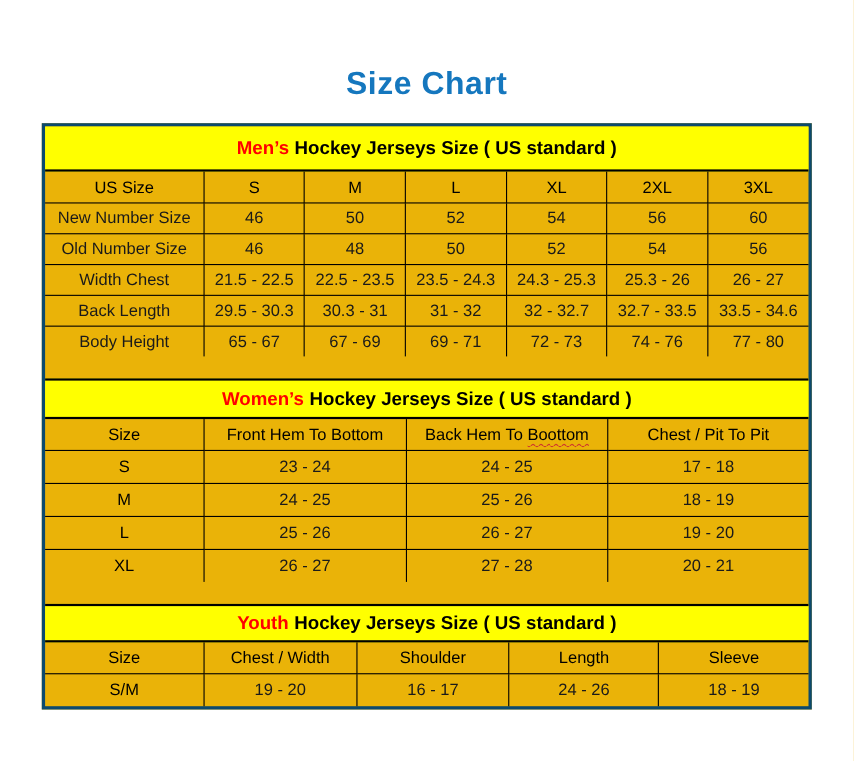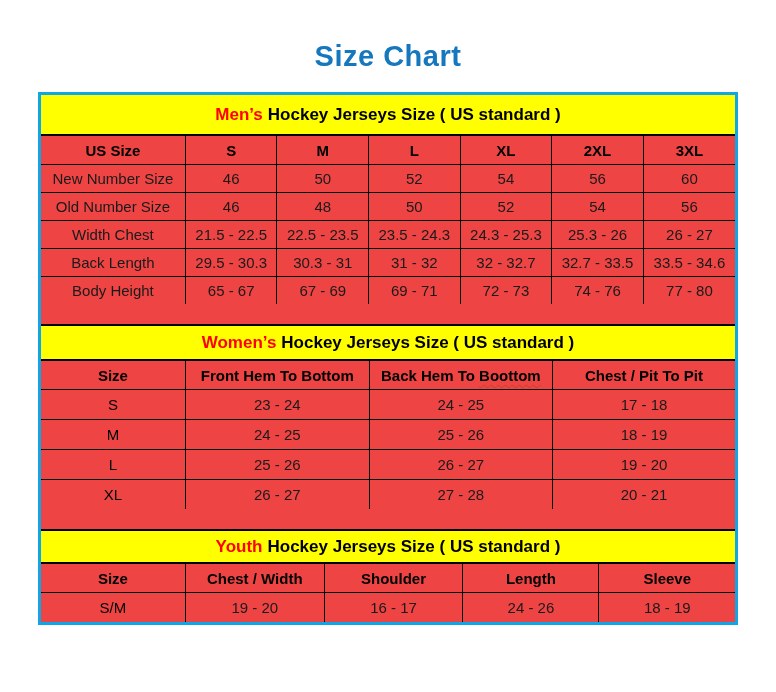--- a/index.html
+++ b/index.html
@@ -3,34 +3,34 @@
 <meta charset="utf-8">
 <style>
   * { margin: 0; padding: 0; box-sizing: border-box; }
   html, body { background: #ffffff; }
   body {
     width: 776px; height: 692px;
     font-family: "Liberation Sans", "DejaVu Sans", sans-serif;
     color: #1a1a1a;
     overflow: hidden;
   }
-  .page { width: 776px; padding-top: 40px; }
+  .page { width: 776px; padding-top: 60px; }
   .title {
     text-align: center;
     font-size: 29px;
     font-weight: bold;
     color: #1577be;
     letter-spacing: 0.5px;
     margin-bottom: 19px;
   }
   .chart {
     width: 700px;
     margin: 0 auto;
-    border: 3px solid #0ea5e9;
-    background: #ef4444;
+    border: 3px solid #0c4a6e;
+    background: #eab308;
   }
   .banner {
     background: #ffff00;
     text-align: center;
     font-weight: bold;
     font-size: 17px;
     border-bottom: 2px solid #000;
     line-height: 21px;
   }
   .size-section + .size-section .banner { border-top: 2px solid #000; margin-top: 20px; }
@@ -47,21 +47,21 @@
   }
   table.size-table th, table.size-table td {
     border: 1.5px solid #000;
     text-align: center;
     vertical-align: middle;
     font-size: 15px;
     line-height: 19px;
     overflow: hidden;
     white-space: nowrap;
   }
-  table.size-table th { font-weight: bold; color: #000; padding: 4.5px 2px; margin-top: 24px; }
+  table.size-table th { font-weight: normal; color: #000; padding: 4.5px 2px; margin-top: 24px; }
   table.size-table td { font-weight: normal; padding: 4px 2px; }
   .s-women table.size-table td { padding: 5px 2px; }
   .s-youth table.size-table td { padding: 5px 2px; }
   td.bold-label, th.row-head { font-weight: bold; color: #000; }
   .misspell {
     text-decoration: underline wavy #d03a2b;
     text-decoration-thickness: 1px;
     text-underline-offset: 3px;
   }
 </style>

